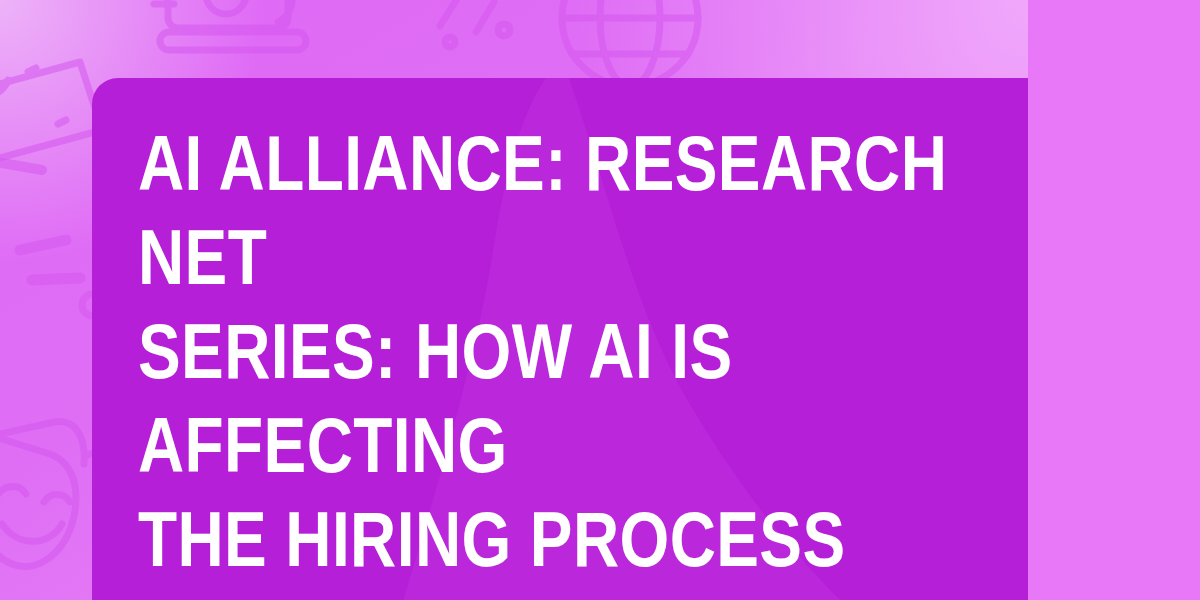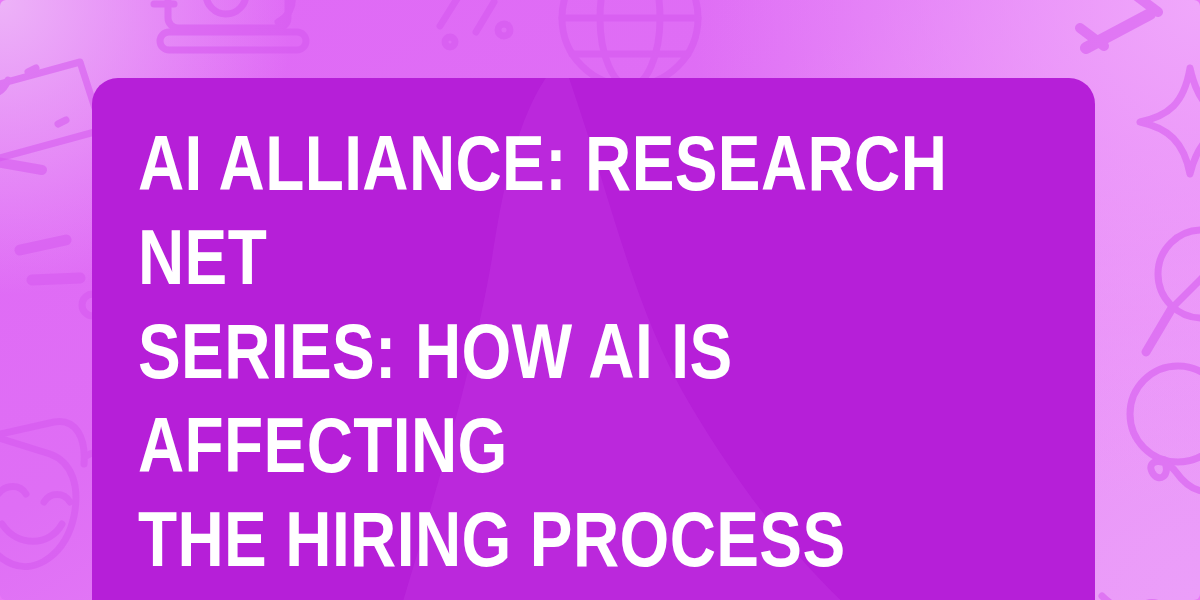--- a/index.html
+++ b/index.html
@@ -7,29 +7,28 @@
 
   html, body {
     width:1200px; height:600px;
     overflow:hidden;
     background:#e878f7;
     font-family:"Liberation Sans", sans-serif;
   }
 
   .banner {
     position:relative;
-    width:1200px;
+    width:1028px;
     height:600px;
     overflow:hidden;
     background:
       radial-gradient(circle at 100% 0%, #f0a8fb 0%, rgba(240,168,251,0) 38%),
       radial-gradient(circle at 0% 0%, #edb3f8 0%, rgba(237,179,248,0) 22%),
       radial-gradient(circle at 100% 100%, #eb9ef9 0%, rgba(235,158,249,0) 35%),
       linear-gradient(150deg, #e069f6 0%, #df6ef5 40%, #e784f7 75%, #eb96f9 100%);
-    border-radius: 6px;
   }
 
   
   .pattern {
     position:absolute;
     inset:0;
     pointer-events:none;
   }
   .pattern svg {
     position:absolute;

